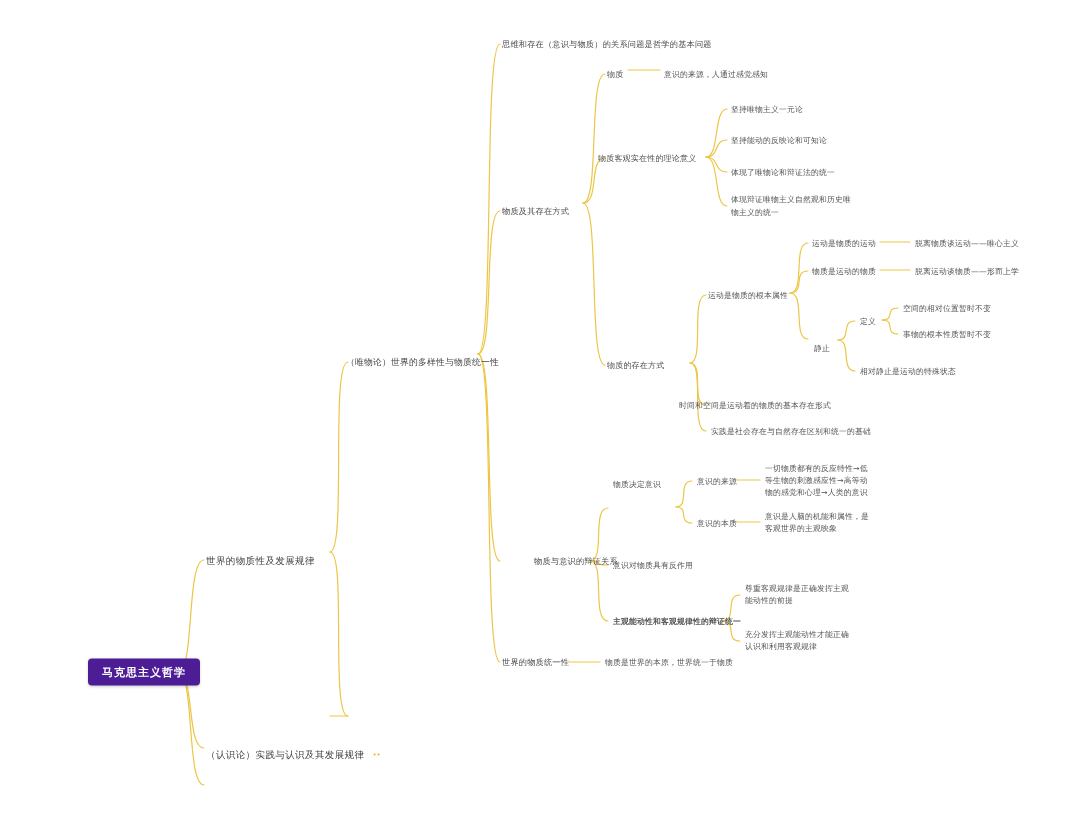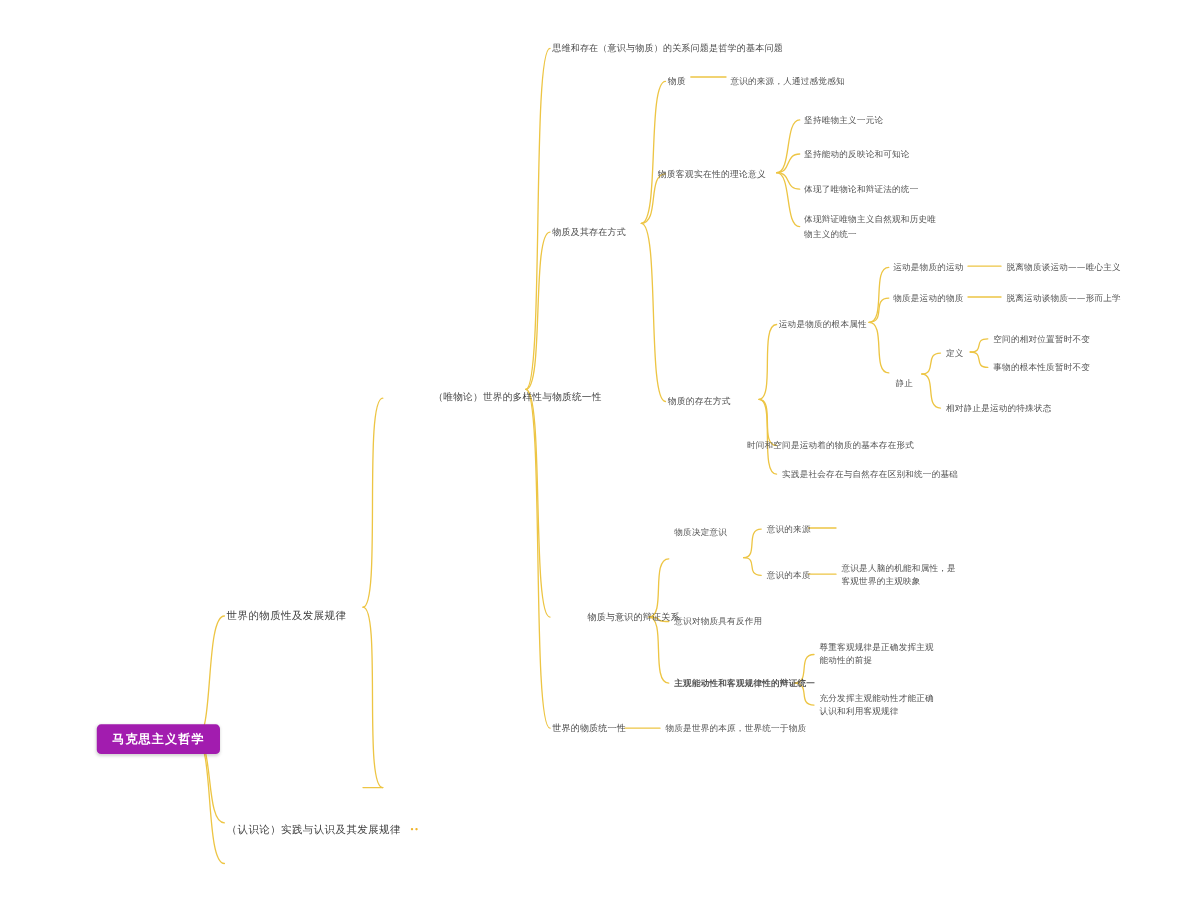--- a/index.html
+++ b/index.html
@@ -131,30 +131,30 @@
 
     <path d="M735,522 L760,522" stroke="#edc544"></path>
 
     <path d="M722,621 C738,621 724,595 740,595" stroke="#edc544"></path>
     <path d="M722,621 C738,621 724,641 740,641" stroke="#edc544"></path>
 
     <path d="M568,662 L600,662" stroke="#edc544"></path>
 
   </svg>
 
-  <div class="node root" style="left: 88px; top: 672px; background: #a21caf; color: rgb(255, 255, 255);">马克思主义哲学</div>
+  <div class="node root" style="left: 88px; top: 672px; background: #4c1d95; color: rgb(255, 255, 255);">马克思主义哲学</div>
 
   <div class="node lvl1" style="left:204px; top:560px;">世界的物质性及发展规律</div>
 
   <div class="node lvl1" style="left:204px; top:748px;">
     <span>（认识论）实践与认识及其发展规律</span><span class="collapse-badge" style="color: rgb(240, 180, 41);">••</span>
   </div>
 
 
-  <div class="node lvl2" style="left:344px; top:362px;margin-left:48px;">（唯物论）世界的多样性与物质统一性</div>
+  <div class="node lvl2" style="left:344px; top:362px;">（唯物论）世界的多样性与物质统一性</div>
 
 
   <div class="node lvl3" style="left:500px; top:44px;">思维和存在（意识与物质）的关系问题是哲学的基本问题</div>
   <div class="node lvl3" style="left:500px; top:211px;text-align:right;">物质及其存在方式</div>
   <div class="node lvl3" style="left:500px; top:561px;margin-left:32px;">物质与意识的辩证关系</div>
   <div class="node lvl3" style="left:500px; top:662px;">世界的物质统一性</div>
 
   <div class="node lvl4" style="left:605px; top:74px;">物质</div>
   <div class="node lvl5" style="left:662px; top:74px;">意识的来源，人通过感觉感知</div>
 
@@ -181,20 +181,23 @@
   <div class="node lvl5" style="left:901px; top:308px;">空间的相对位置暂时不变</div>
   <div class="node lvl5" style="left:901px; top:334px;">事物的根本性质暂时不变</div>
   <div class="node lvl5" style="left:858px; top:371px;">相对静止是运动的特殊状态</div>
 
   <div class="node lvl5" style="left:677px; top:405px;">时间和空间是运动着的物质的基本存在形式</div>
   <div class="node lvl5" style="left:709px; top:431px;">实践是社会存在与自然存在区别和统一的基础</div>
 
   <div class="node lvl5" style="left:611px; top:484px;">物质决定意识</div>
 
   <div class="node lvl5" style="left:695px; top:481px;">意识的来源</div>
+  <div class="node lvl5" style="left:763px; top:481px; line-height:12px;">一切物质都有的反应特性→低
+等生物的刺激感应性→高等动
+物的感觉和心理→人类的意识</div>
 
   <div class="node lvl5" style="left:695px; top:523px;">意识的本质</div>
   <div class="node lvl5" style="left:763px; top:523px; line-height:12px;">意识是人脑的机能和属性，是
 客观世界的主观映象</div>
 
   <div class="node lvl5" style="left:611px; top:565px;">意识对物质具有反作用</div>
 
   <div class="node lvl5" style="left:611px; top:621px;font-weight:bold;">主观能动性和客观规律性的辩证统一</div>
   <div class="node lvl5" style="left:743px; top:595px; line-height:12px;">尊重客观规律是正确发挥主观
 能动性的前提</div>

